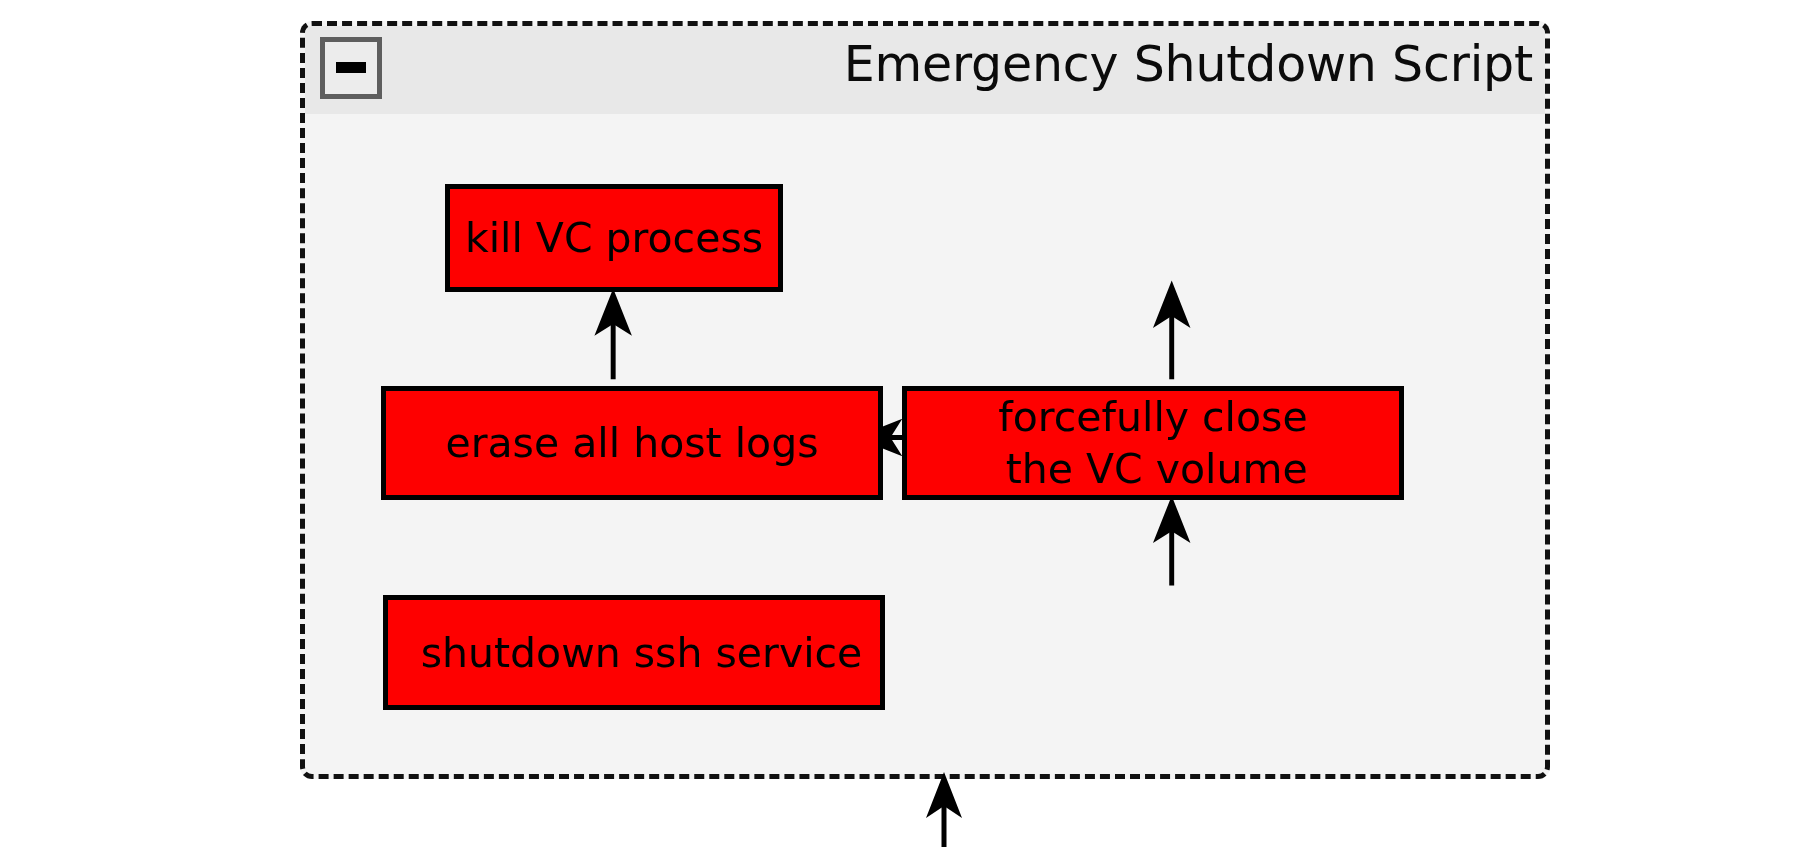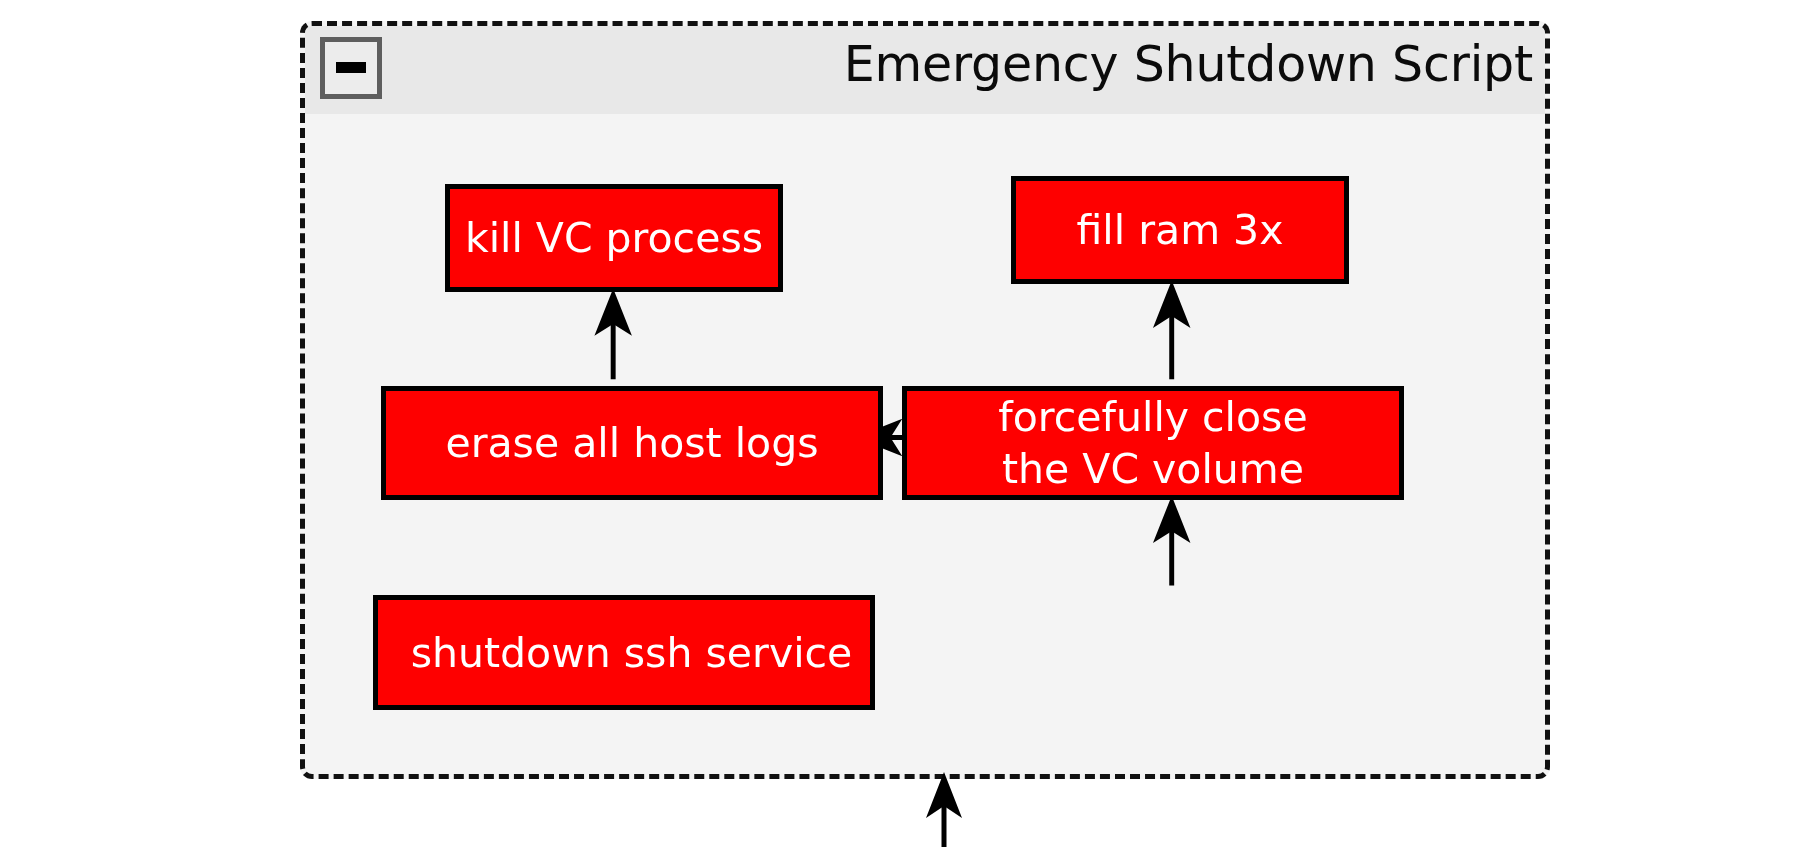--- a/index.html
+++ b/index.html
@@ -77,33 +77,33 @@
 
   
   .node {
     position: absolute;
     box-sizing: border-box;
     background: #fe0000;
     border: 5px solid #000000;
     display: flex;
     align-items: center;
     justify-content: center;
-    text-align: center;
-    color: #ffffff;
+    text-align: right;
+    color: #000000;
     font-size: 41px;
     line-height: 52px;
     white-space: pre-line;
     z-index: 3;
   }
 
   #node-kill-vc        { left: 140px; top: 158px; width: 338px; height: 108px; }
   #node-fill-ram       { left: 706px; top: 150px; width: 338px; height: 108px; }
   #node-erase-logs     { left:  56px; top: 360px; width: 502px; height: 114px; margin-left: 20px; }
   #node-force-close    { left: 597px; top: 360px; width: 502px; height: 114px; }
-  #node-shutdown-ssh   { left:  68px; top: 569px; width: 502px; height: 115px; padding-left: 15px; }
+  #node-shutdown-ssh   { left:  78px; top: 569px; width: 502px; height: 115px; padding-left: 15px; }
   #node-force-shutdown { left: 624px; top: 569px; width: 502px; height: 115px; }
 
   
   .edge-layer {
     position: absolute;
     left: 0; top: 0;
     width: 100%; height: 100%;
     z-index: 2;
     pointer-events: none;
   }
@@ -160,21 +160,20 @@
       </g>
 
       <g>
         <line class="edge-line" x1="875" y1="567" x2="875" y2="500"></line>
         <polygon class="arrow-head" points="875,476 856,524 875,512 894,524"></polygon>
       </g>
     </svg>
 
     <div class="node" id="node-kill-vc">kill VC process</div>
 
-    <div class="node" id="node-fill-ram">fill ram 3x</div>
 
     <div class="node" id="node-erase-logs">erase all host logs</div>
 
     <div class="node" id="node-force-close">forcefully close
 the VC volume</div>
 
     <div class="node" id="node-shutdown-ssh">shutdown ssh service</div>
 
 
   </div>

